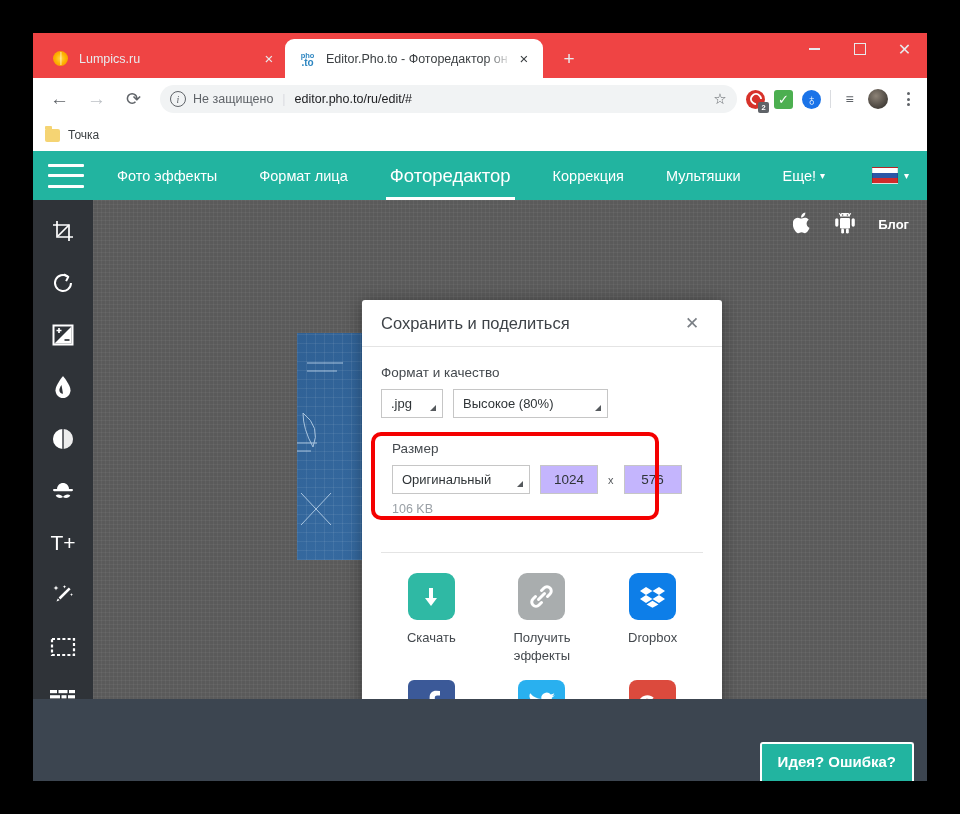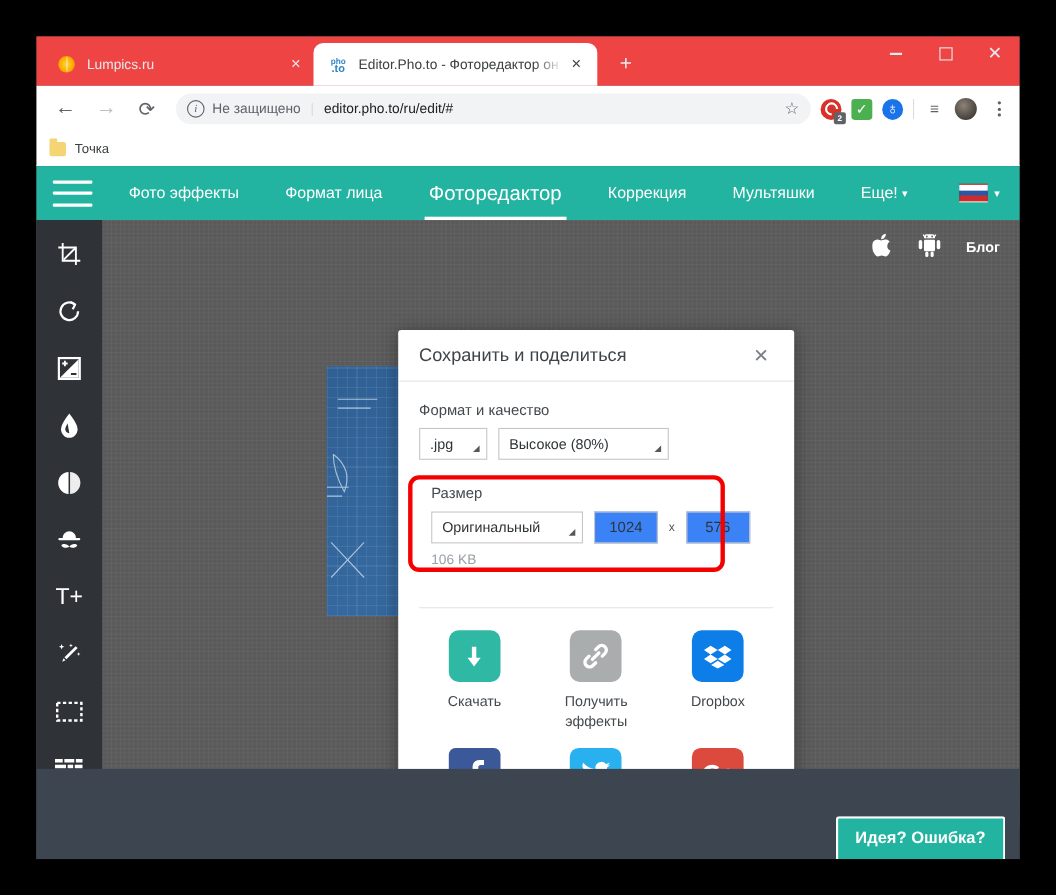--- a/index.html
+++ b/index.html
@@ -272,21 +272,21 @@
     font-size: 13px; color:#2f3437; position:relative;
   }
   .select::after {
     content:""; position:absolute; right:6px; bottom:6px;
     border-left: 6px solid transparent; border-bottom: 6px solid #55595d;
   }
   .sel-format { width: 62px; }
   .sel-quality { width: 155px; }
   .sel-size { width: 138px; }
   .num-input {
-    height: 29px; width: 58px; border:1px solid #c6c6c6; background:#3b82f6;
+    height: 29px; width: 58px; border:1px solid #c6c6c6; background:#c4b5fd;
     display:flex; align-items:center; justify-content:center;
     font-size: 13.5px; color:#2f3437;
   }
   .x-label { font-size: 11px; color:#55595d; }
   .filesize { font-size: 12.5px; color:#9aa0a6; margin-top: 8px; }
 
   .size-group { position: relative; margin-top: 14px; padding: 9px 11px 10px 11px; }
   .redbox {
     position:absolute; left: -10px; top: 0px; width: 288px; height: 88px;
     border: 4px solid #f40000; border-radius: 10px; pointer-events:none;

